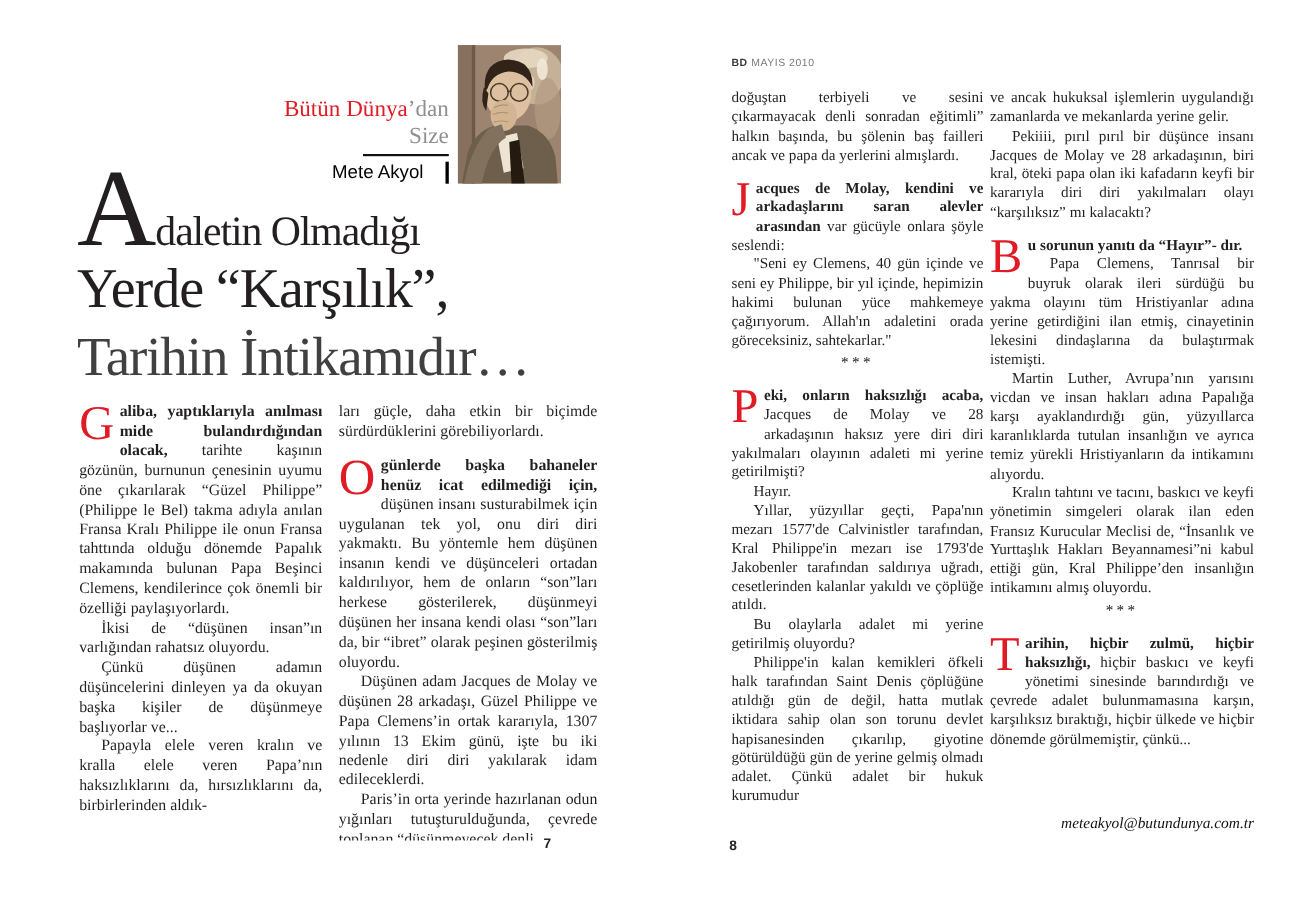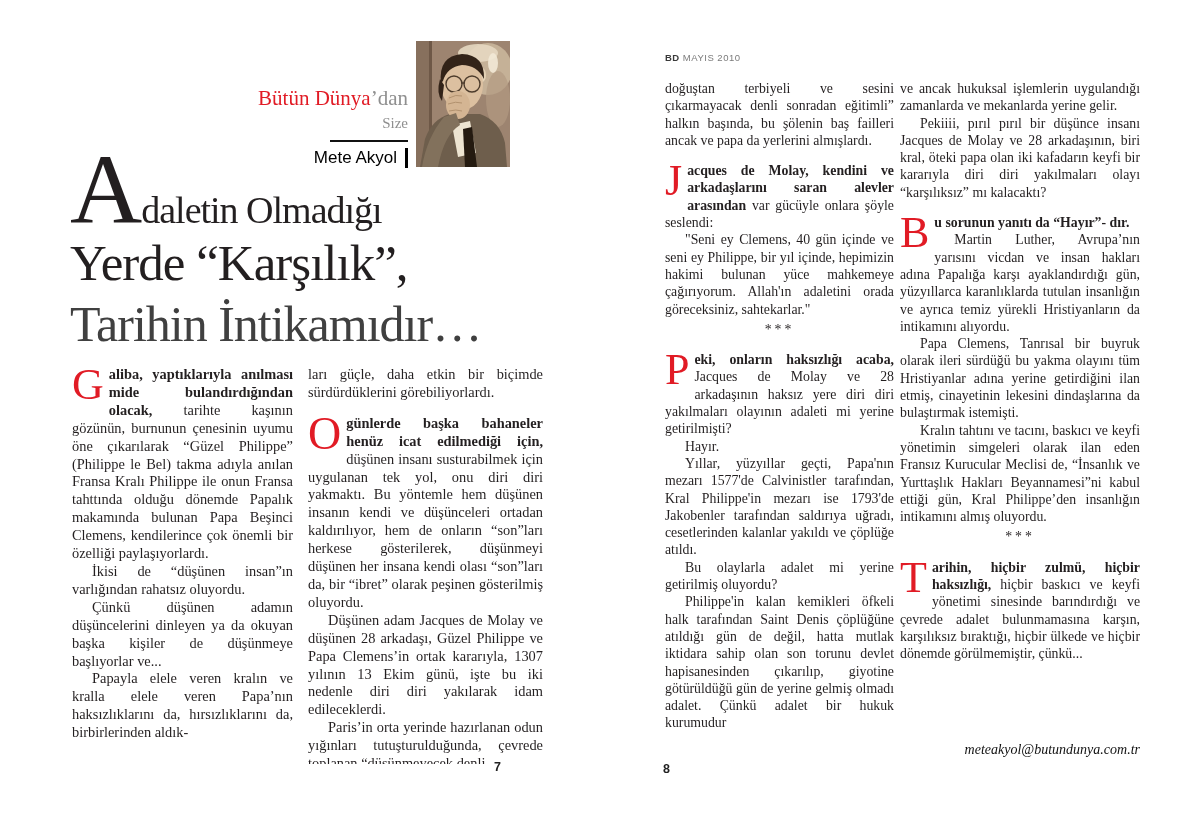--- a/index.html
+++ b/index.html
@@ -12,26 +12,26 @@
     overflow:hidden;
   }
   
   #masthead{
     position:absolute;left:150px;top:62px;width:258px;
     text-align:right;line-height:25px;margin-top:24px;
   }
   .brand-line{font-size:21px;}
   .brand-red{color:#e11b25;}
   .brand-gray{color:#8f8f8f;}
-  .brand-size{font-size:15px;color:#8f8f8f;}
+  .brand-size{font-size:21px;color:#8f8f8f;}
   .mast-rule{width:78px;border-top:2px solid #111;margin:4px 0 3px auto;height:0;}
   .author{
     font-family:"Liberation Sans", sans-serif;
     font-size:17px;color:#000;
-    display:inline-block;border-right:3px solid #000;padding-right:8px;line-height:20px;
+    display:inline-block;border-right:3px solid #000;padding-right:20px;line-height:20px;
   }
   
   #photo{position:absolute;left:416px;top:41px;width:94px;height:126px;overflow:hidden;}
   
   #title{position:absolute;left:70px;top:148px;width:500px;letter-spacing:-1px;}
   .title-l1{display:flex;align-items:baseline;height:84px;}
   .title-initial{font-size:100px;line-height:84px;font-weight:400;}
   .title-l1-rest{font-size:38px;line-height:60px;}
   .title-l2{font-size:51px;line-height:62px;}
   .title-l3{font-size:50px;line-height:60px;color:#404040;}
@@ -144,22 +144,22 @@
     <p class="para">Hayır.</p>
     <p class="para">Yıllar, yüzyıllar geçti, Papa'nın mezarı 1577'de Calvinistler tarafından, Kral Philippe'in mezarı ise 1793'de Jakobenler tarafından saldırıya uğradı, cesetlerinden kalanlar yakıldı ve çöplüğe atıldı.</p>
     <p class="para">Bu olaylarla adalet mi yerine getirilmiş oluyordu?</p>
     <p class="para">Philippe'in kalan kemikleri öfkeli halk tarafından Saint Denis çöplüğüne atıldığı gün de değil, hatta mutlak iktidara sahip olan son torunu devlet hapisanesinden çıkarılıp, giyotine götürüldüğü gün de yerine gelmiş olmadı adalet. Çünkü adalet bir hukuk kurumudur</p>
   </div>
 
   <div id="rcol2" class="col">
     <p class="para noindent">ve ancak hukuksal işlemlerin uygulandığı zamanlarda ve mekanlarda yerine gelir.</p>
     <p class="para">Pekiiii, pırıl pırıl bir düşünce insanı Jacques de Molay ve 28 arkadaşının, biri kral, öteki papa olan iki kafadarın keyfi bir kararıyla diri diri yakılmaları olayı “karşılıksız” mı kalacaktı?</p>
     <p class="para sect"><span class="drop">B</span><span class="lead">u sorunun yanıtı da “Hayır”- dır.</span></p>
+    <p class="para">Papa Clemens, Tanrısal bir buyruk olarak ileri sürdüğü bu yakma olayını tüm Hristiyanlar adına yerine getirdiğini ilan etmiş, cinayetinin lekesini dindaşlarına da bulaştırmak istemişti.</p>
     <p class="para">Martin Luther, Avrupa’nın yarısını vicdan ve insan hakları adına Papalığa karşı ayaklandırdığı gün, yüzyıllarca karanlıklarda tutulan insanlığın ve ayrıca temiz yürekli Hristiyanların da intikamını alıyordu.</p>
-    <p class="para">Papa Clemens, Tanrısal bir buyruk olarak ileri sürdüğü bu yakma olayını tüm Hristiyanlar adına yerine getirdiğini ilan etmiş, cinayetinin lekesini dindaşlarına da bulaştırmak istemişti.</p>
     <p class="para">Kralın tahtını ve tacını, baskıcı ve keyfi yönetimin simgeleri olarak ilan eden Fransız Kurucular Meclisi de, “İnsanlık ve Yurttaşlık Hakları Beyannamesi”ni kabul ettiği gün, Kral Philippe’den insanlığın intikamını almış oluyordu.</p>
     <p class="para stars">***</p>
     <p class="para sect"><span class="drop">T</span><span class="lead">arihin, hiçbir zulmü, hiçbir haksızlığı,</span><span> hiçbir baskıcı ve keyfi yönetimi sinesinde barındırdığı ve çevrede adalet bulunmamasına karşın, karşılıksız bıraktığı, hiçbir ülkede ve hiçbir dönemde görülmemiştir, çünkü...</span></p>
   </div>
 
   <div id="email">meteakyol@butundunya.com.tr</div>
 
   <div id="pn8" class="pagenum">8</div>
 
 </div>

